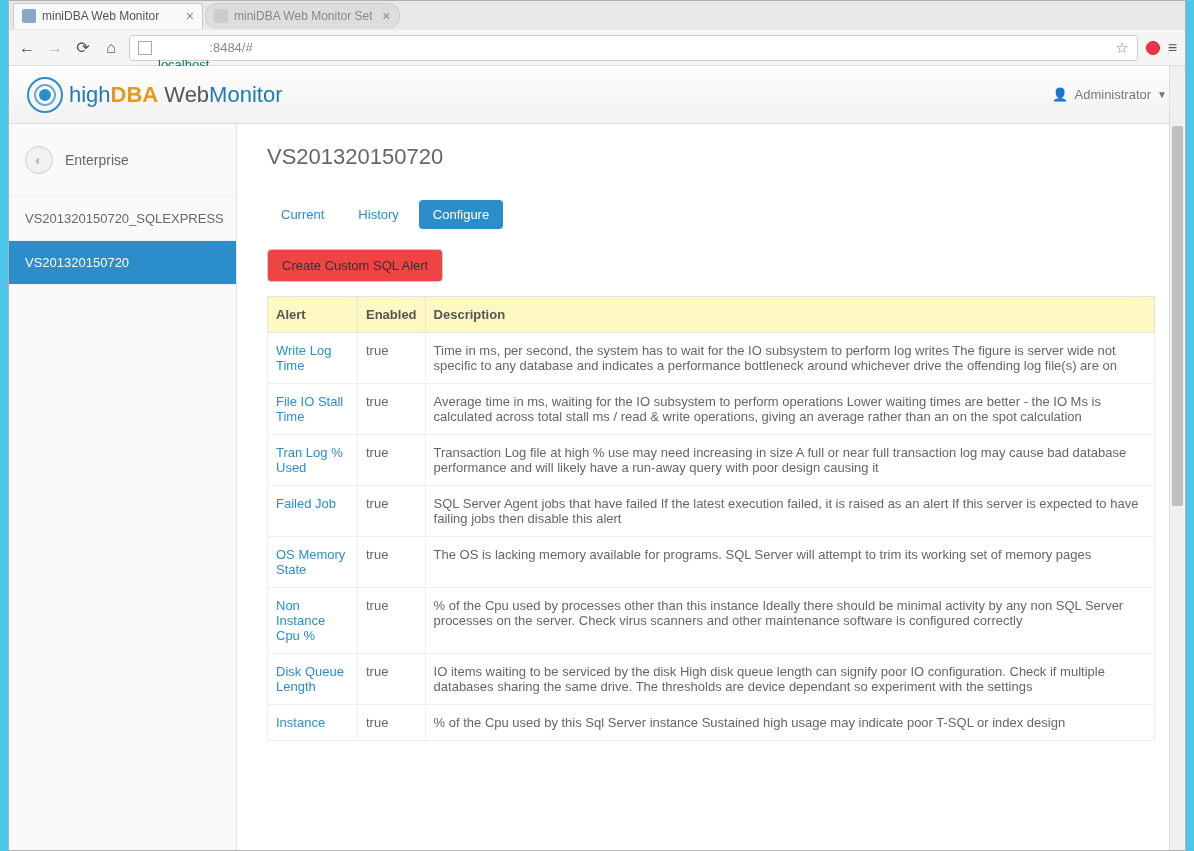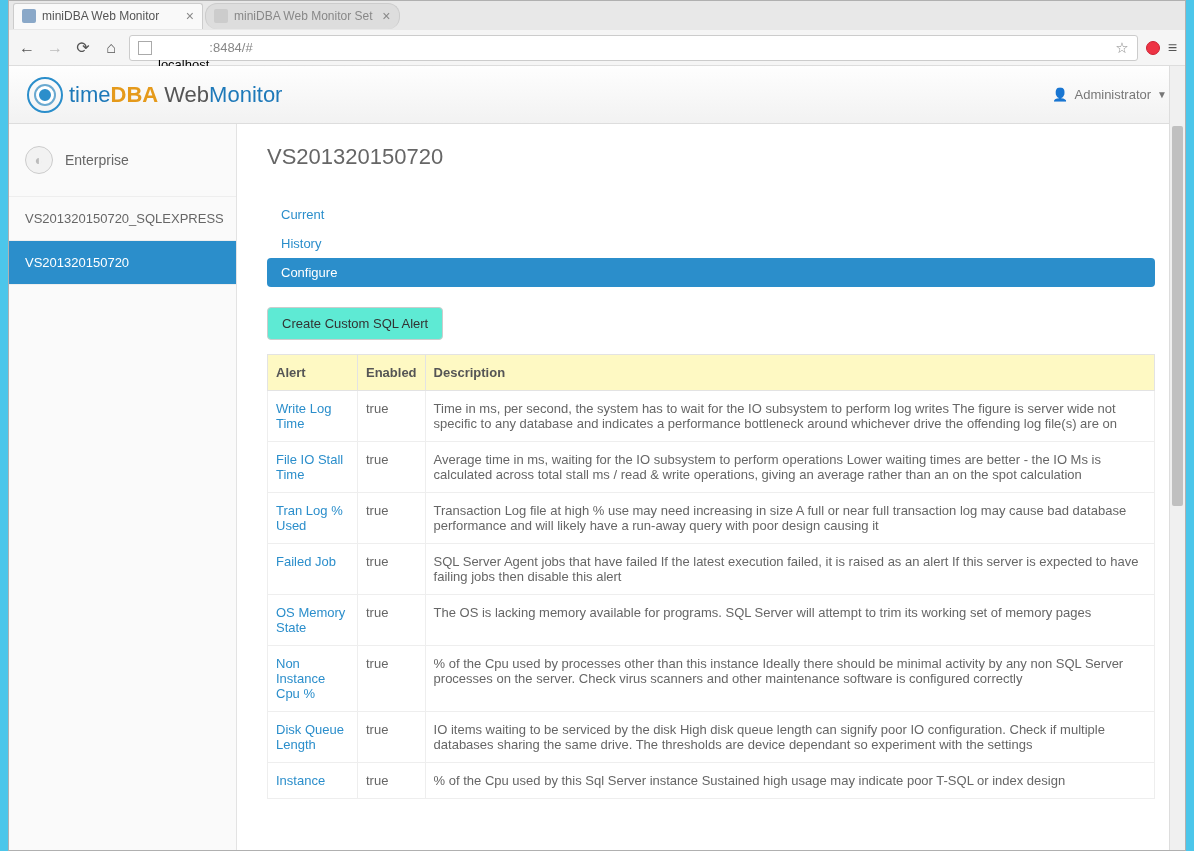--- a/index.html
+++ b/index.html
@@ -8,21 +8,21 @@
 .tab-strip { background: #e8e8e8; height: 29px; display: flex; align-items: center; padding-left: 4px; }
 .browser-tab { background: #f9f9f9; border: 1px solid #ccc; border-bottom: none; border-radius: 3px 3px 0 0; height: 26px; padding: 0 26px 0 8px; display: flex; align-items: center; font-size: 12px; color: #555; margin-right: 2px; position: relative; min-width: 190px; }
 .browser-tab.inactive { background: #ddd; color: #888; border-radius: 12px; }
 .browser-tab .close-x { position: absolute; right: 8px; color: #888; font-size: 14px; }
 .browser-tab .favicon { width: 14px; height: 14px; margin-right: 6px; background: #8aa8c8; border-radius: 2px; }
 .browser-tab.inactive .favicon { background: #ccc; }
 .toolbar { background: #f5f5f5; border-bottom: 1px solid #ddd; height: 36px; display: flex; align-items: center; padding: 0 8px; gap: 8px; }
 .nav-btn { width: 20px; height: 20px; display: flex; align-items: center; justify-content: center; color: #555; font-size: 16px; }
 .nav-btn.disabled { color: #bbb; }
 .omnibox { flex: 1; height: 26px; border: 1px solid #ccc; border-radius: 3px; background: #fff; display: flex; align-items: center; padding: 0 8px; font-size: 13px; color: #333; }
-.omnibox .host { color: #000000; margin-top: 34px; }
+.omnibox .host { color: #0f766e; margin-top: 34px; }
 .omnibox .path { color: #888; }
 .omnibox .page-icon { width: 14px; height: 14px; border: 1px solid #aaa; margin-right: 6px; }
 .omnibox .star { margin-left: auto; color: #888; font-size: 15px; }
 .red-dot { width: 14px; height: 14px; border-radius: 50%; background: #e34; border: 1px solid #c23; }
 .menu-bars { font-size: 16px; color: #555; }
 .viewport { flex: 1; overflow: hidden; position: relative; background: #fff; }
 .app { position: absolute; inset: 0; display: flex; flex-direction: column; }
 .app-header { height: 58px; border-bottom: 1px solid #ddd; display: flex; align-items: center; padding: 0 18px; background: linear-gradient(#fefefe,#f2f2f2); }
 .logo { display: flex; align-items: center; font-size: 22px; }
 .logo .mark { width: 36px; height: 36px; border-radius: 50%; border: 2px solid #2b8ecb; margin-right: 6px; display:flex; align-items:center; justify-content:center; }
@@ -38,24 +38,24 @@
 .sb-item { padding:14px 16px; font-size:13px; color:#666; border-bottom:1px solid #eee; display:flex; align-items:center; gap:12px; cursor:pointer; }
 .sb-item.head { font-size:14px; padding:22px 16px; }
 .sb-globe { width:28px; height:28px; border-radius:50%; border:1px solid #ccc; background:#f2f2f2; display:flex; align-items:center; justify-content:center; color:#bbb; font-size:14px; }
 .sb-item.active { background:#2b8ecb; color:#fff; }
 .main { flex:1; padding:20px 30px; overflow-y:auto; background: #fff; }
 .page-title { font-size:22px; color:#666; font-weight:400; margin-bottom:30px; }
 .tabs { border-bottom:1px solid #ddd; display:flex; gap:0; }
 .tab { padding:10px 18px; color:#2b8ecb; font-size:13px; cursor:pointer; border:1px solid transparent; border-bottom:none; position:relative; bottom:-1px; }
 .tab.active { background:#fff; border-color:#ddd; border-radius:4px 4px 0 0; color:#555; }
 .tab .badge { background:#999; color:#fff; border-radius:9px; padding:1px 7px; font-size:11px; margin-left:4px; }
-.subtabs { display:flex; margin-top:14px;flex-direction:column; }
+.subtabs { display:flex; gap:6px; margin-top:14px; }
 .pill { padding:7px 14px; color:#2b8ecb; font-size:13px; cursor:pointer; border-radius:4px; }
 .pill.active { background:#2b8ecb; color:#fff; }
-.btn-default { display:inline-block; padding:8px 14px; border:1px solid #ccc; border-radius:4px; background:#5eead4; color:#333; font-size:13px; margin-top:20px; cursor:pointer; }
+.btn-default { display:inline-block; padding:8px 14px; border:1px solid #ccc; border-radius:4px; background:#ef4444; color:#333; font-size:13px; margin-top:20px; cursor:pointer; }
 table { width:100%; border-collapse:collapse; margin-top:14px; }
 th { background:#fef9c3; text-align:left; padding:10px 8px; font-weight:600; color:#555; font-size:13px; border:1px solid #e3e3e3; }
 td { padding:10px 8px; border:1px solid #eee; vertical-align:top; font-size:13px; color:#666;margin-top:16px; }
 td.alert-name { color:#2b8ecb; width:90px; }
 td.enabled { width:65px; }
 .scrollbar-v { position:absolute; right:0; top:0; bottom:0; width:16px; background:#f0f0f0; border-left:1px solid #ddd; }
 .scroll-thumb { position:absolute; left:2px; right:2px; top:60px; height:380px; background:#c0c0c0; border-radius:2px; }
 </style>
 </head>
 <body>
@@ -91,21 +91,21 @@
   </div>
 
   <div class="viewport">
     <div class="app">
 
       <div class="app-header">
         <div class="logo">
           <span class="mark">
               <span class="mark-inner"></span>
             </span>
-          <span class="t1">time</span>
+          <span class="t1">high</span>
             <span class="t2">DBA</span>
           <span class="t3">Web</span>
             <span class="t4">Monitor</span>
         </div>
         <div class="user-menu">
           <span>👤</span>
           <span>Administrator</span>
           <span class="caret">▼</span>
         </div>
       </div>

